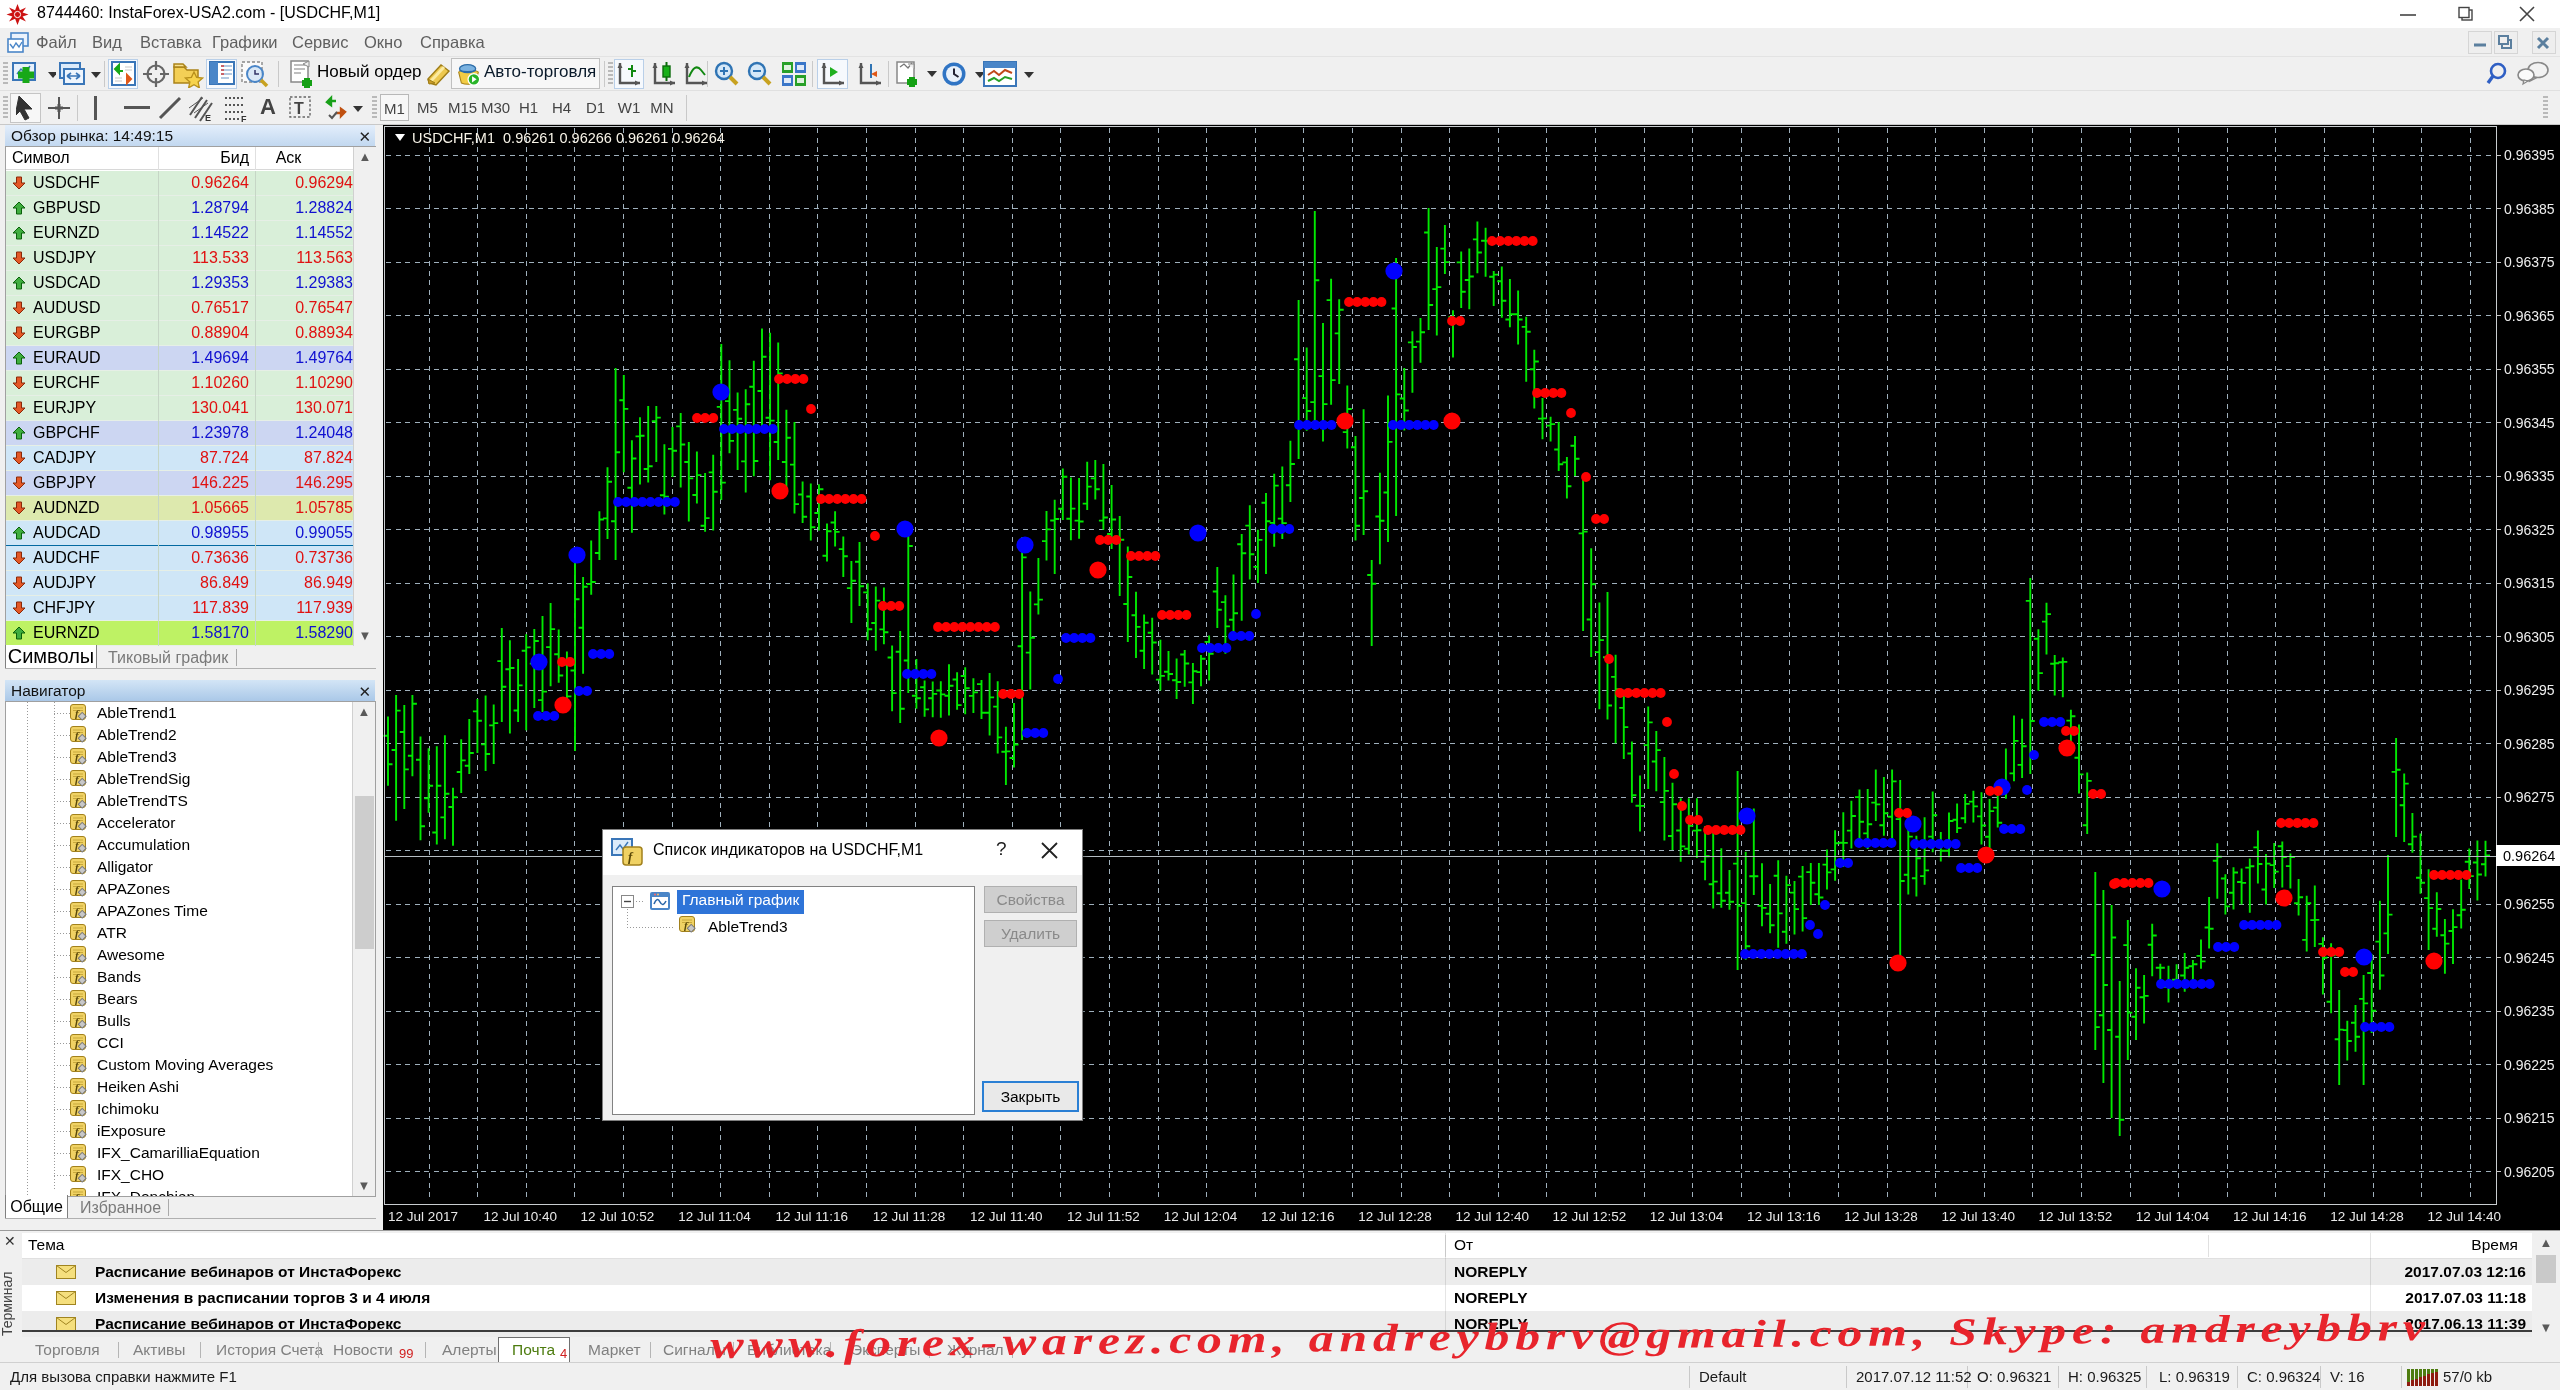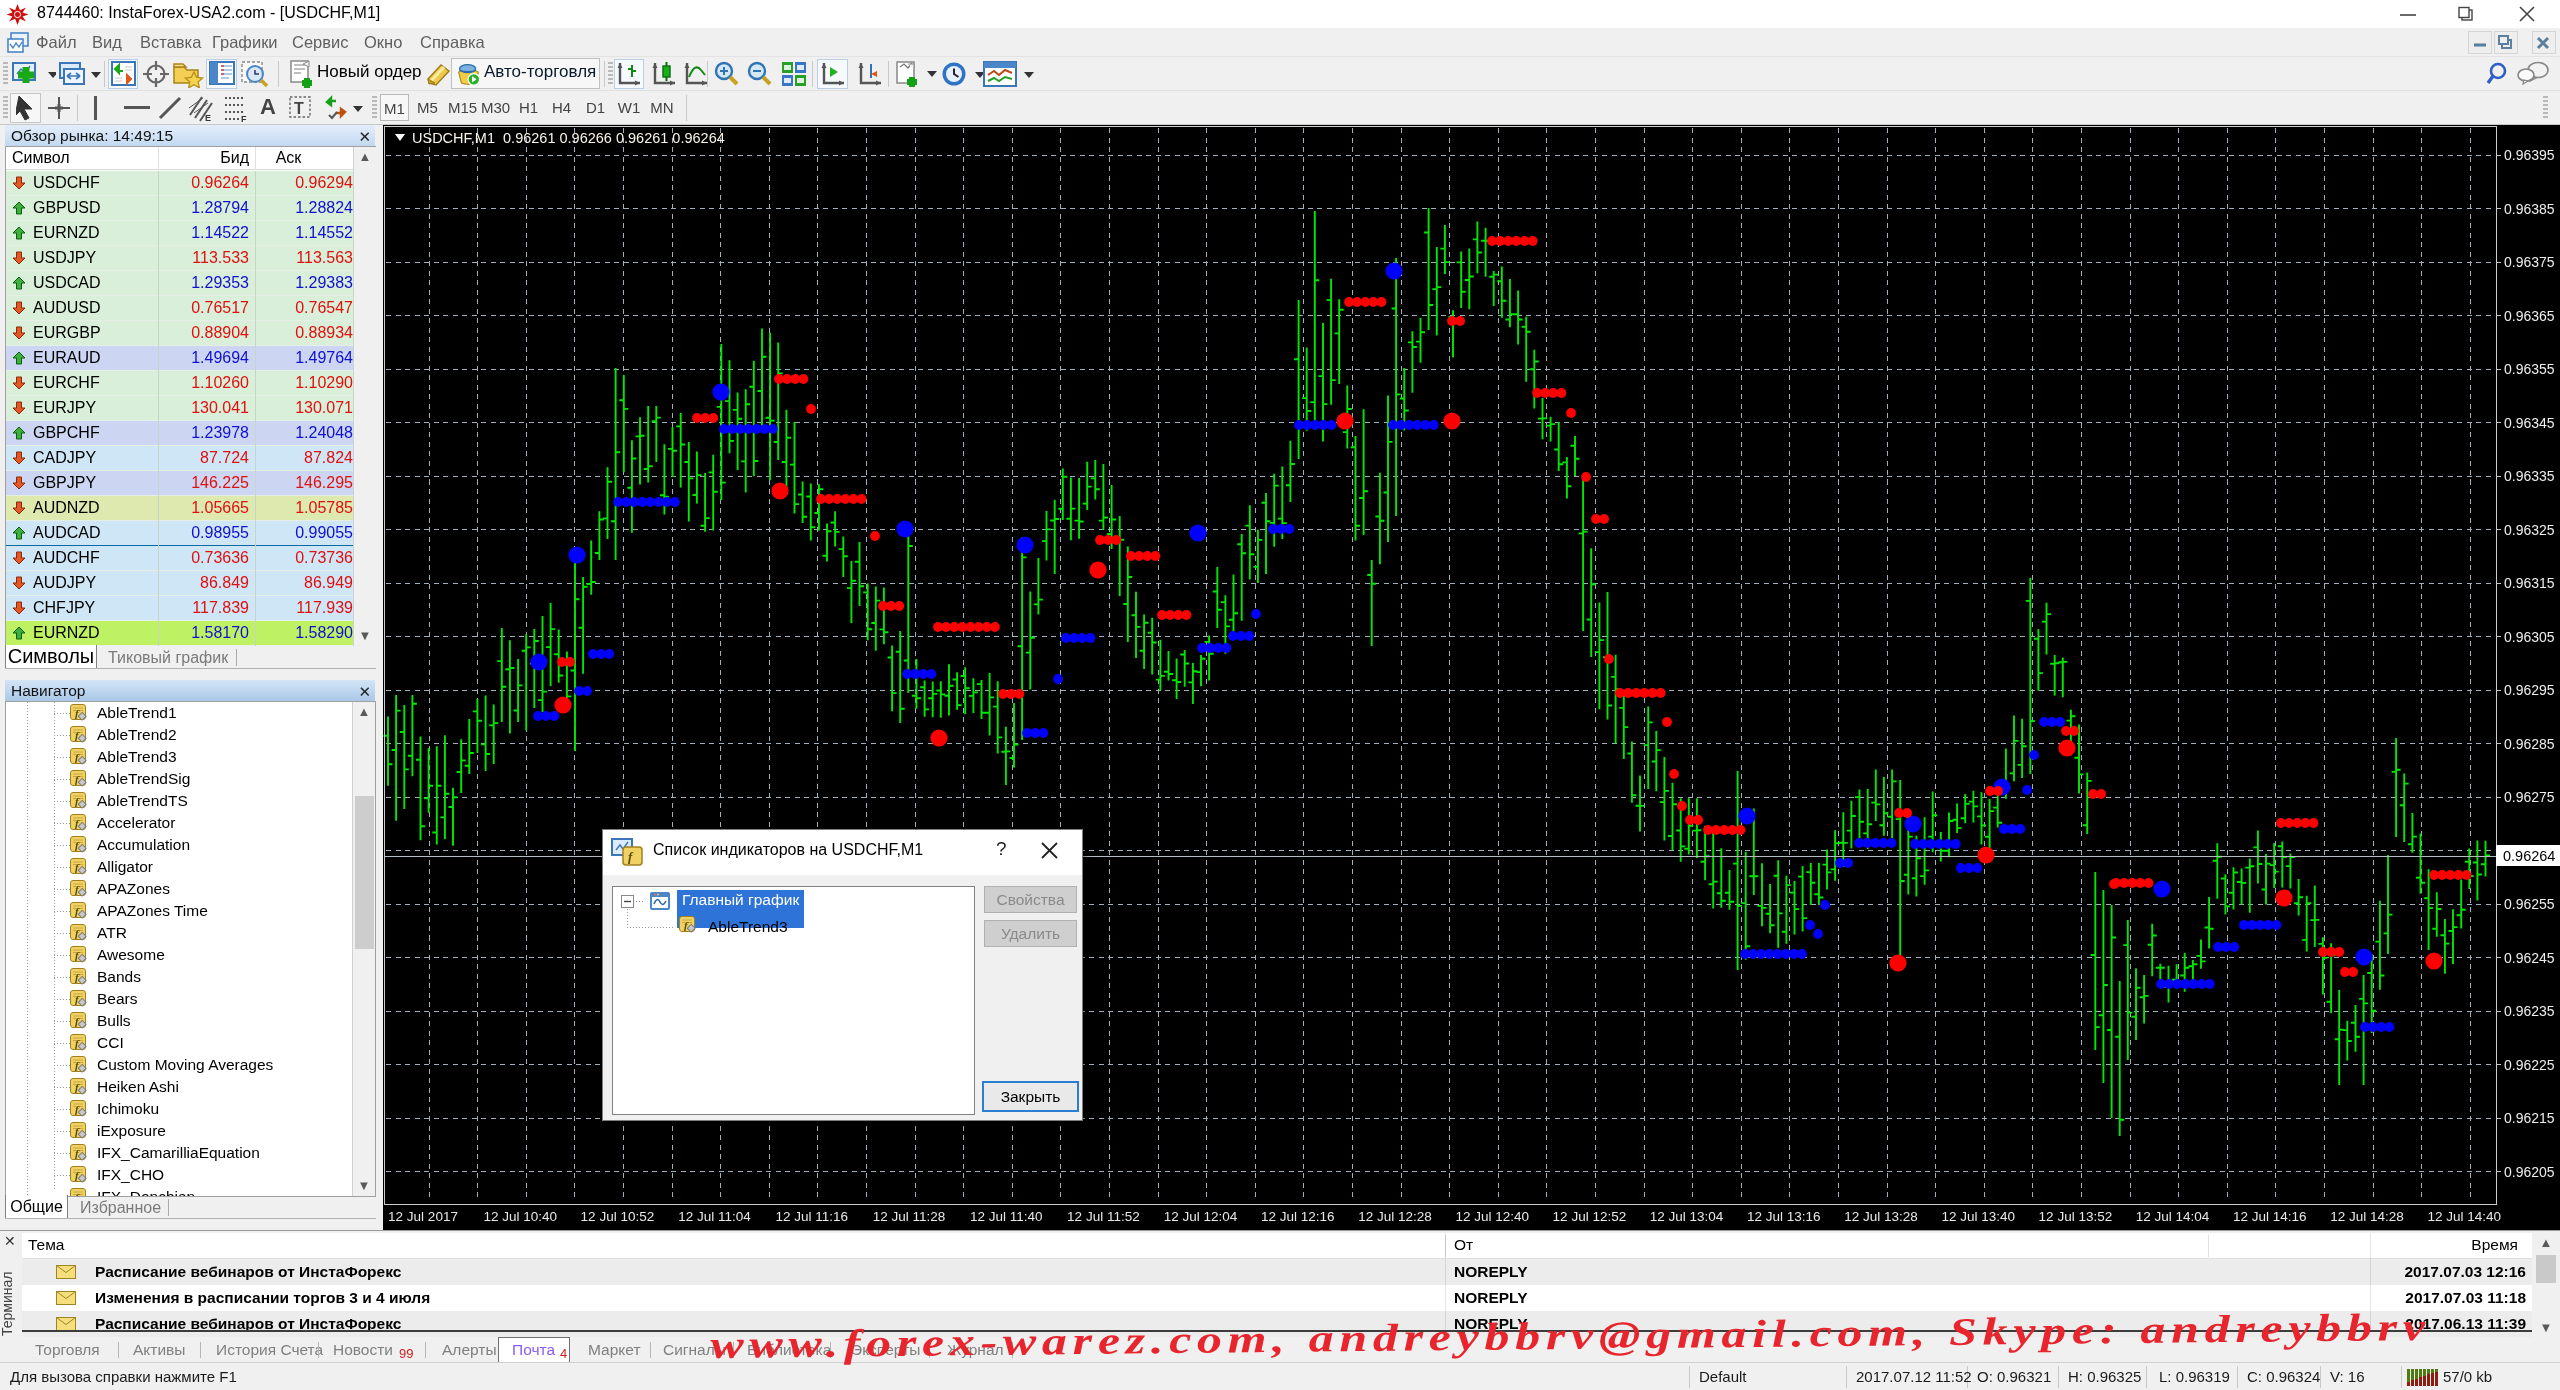--- a/index.html
+++ b/index.html
@@ -1137,21 +1137,21 @@
     <span style="position:absolute;left:200px;top:5px;width:1px;height:16px;background:#b5b5b5"></span>
     <span style="position:absolute;left:318px;top:5px;width:1px;height:16px;background:#b5b5b5"></span>
     <span style="position:absolute;left:425px;top:5px;width:1px;height:16px;background:#b5b5b5"></span>
     <span style="position:absolute;left:650px;top:5px;width:1px;height:16px;background:#b5b5b5"></span>
     <span style="position:absolute;left:733px;top:5px;width:1px;height:16px;background:#b5b5b5"></span>
     <span style="position:absolute;left:830px;top:5px;width:1px;height:16px;background:#b5b5b5"></span>
     <span style="position:absolute;left:929px;top:5px;width:1px;height:16px;background:#b5b5b5"></span>
     <span style="position:absolute;left:1012px;top:5px;width:1px;height:16px;background:#b5b5b5"></span>
     <i style="left:399px;top:9px;font-size:13px;color:#d02020">99</i>
     <div style="position:absolute;left:498px;top:0;width:72px;height:25px;background:#fff;border:1px solid #707070;border-bottom:none"></div>
-    <i style="left:512px;color:#8b5cf6">Почта</i>
+    <i style="left:512px;color:#4d7c0f">Почта</i>
     <i style="left:560px;top:9px;font-size:13px;color:#d02020">4</i>
   </div>
 <div class="abs statusbar">
     <i style="left:10px">Для вызова справки нажмите F1</i>
     <span class="ssep" style="left:1689px"></span>
     <span class="ssep" style="left:1846px"></span>
     <span class="ssep" style="left:1967px"></span>
     <span class="ssep" style="left:2058px"></span>
     <span class="ssep" style="left:2146px"></span>
     <span class="ssep" style="left:2237px"></span>
@@ -1207,21 +1207,21 @@
         <rect x="0.5" y="0.5" width="12" height="12" fill="#fff" stroke="#888"></rect>
         <path d="M3 6.5h7" stroke="#444" stroke-width="1.4"></path>
       </svg>
       <svg style="position:absolute;left:36px;top:4px" width="22" height="20" viewBox="0 0 22 20">
         <rect x="1" y="1" width="20" height="18" rx="2" fill="#4a86c8"></rect>
         <rect x="3" y="6" width="16" height="11" fill="#fff"></rect>
         <path d="M5 13c2-5 4-6 6-2s4 3 6-1" stroke="#2a66a8" stroke-width="1.6" fill="none"></path>
         <circle cx="6" cy="3.5" r="1" fill="#f66"></circle>
         <circle cx="9" cy="3.5" r="1" fill="#fb6"></circle>
       </svg>
-      <span style="position:absolute;left:64px;top:3px;height:38px;background:#2e74d8;color:#fff;font-size:15.5px;padding:1px 5px 8px 5px">Главный график</span>
+      <span style="position:absolute;left:64px;top:3px;height:24px;background:#2e74d8;color:#fff;font-size:15.5px;padding:1px 5px 8px 5px">Главный график</span>
       <svg class="fico" style="left:66px;top:29px" viewBox="0 0 17 17">
         <rect x="0.5" y="0.5" width="15" height="15" rx="2.5" fill="#f0d264" stroke="#a2811c"></rect>
         <path d="M3 4h10M3 6.5h10" stroke="#c8a83a" stroke-width="1"></path>
         <text x="5" y="12.5" font-size="11" font-style="italic" font-weight="bold" font-family="Liberation Serif" fill="#5a4808">f</text>
         <rect x="9.5" y="9.5" width="5.5" height="5.5" fill="#c8c8c8" stroke="#787878" transform="rotate(45 12.2 12.2)"></rect>
       </svg>
       <span style="position:absolute;left:95px;top:31px;font-size:15.5px;color:#000">AbleTrend3</span>
     </div>
     <div class="dlgbtn" style="top:56px">Свойства</div>
     <div class="dlgbtn" style="top:90px">Удалить</div>

